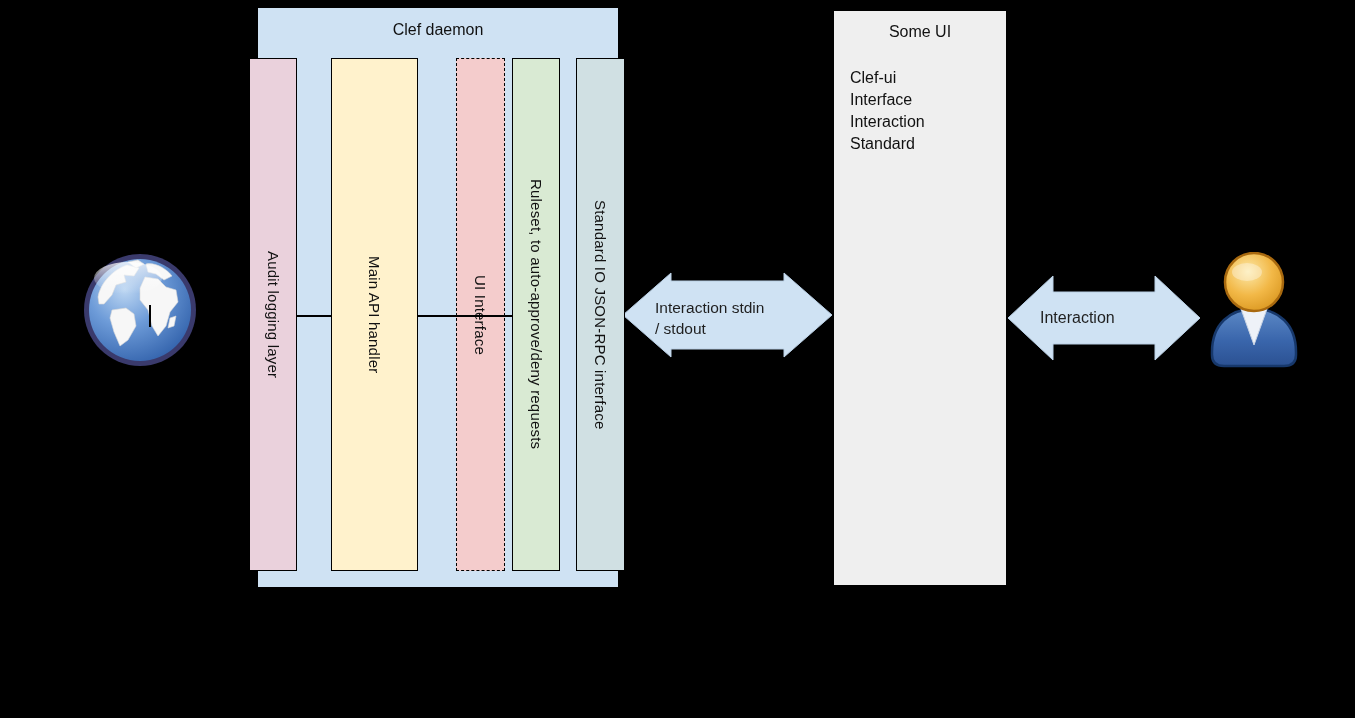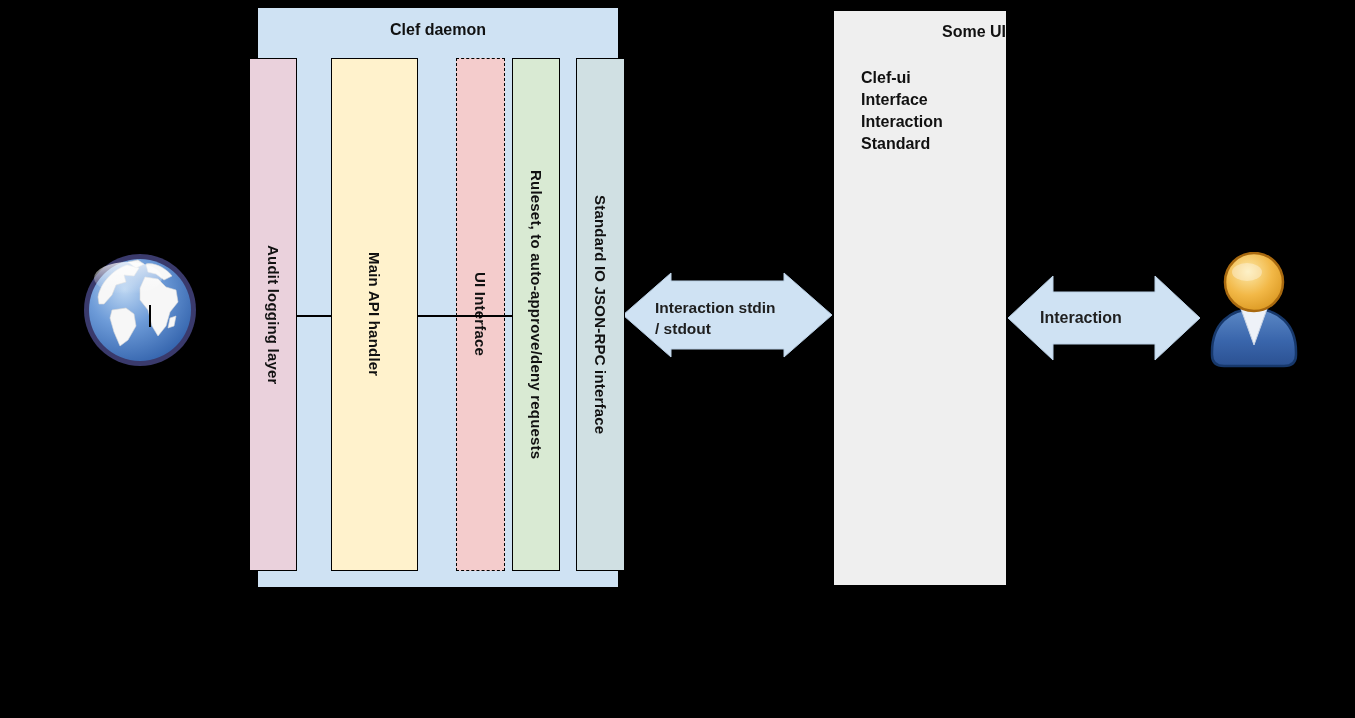--- a/index.html
+++ b/index.html
@@ -1,18 +1,18 @@
 <!DOCTYPE html>
 <html><head>
 <meta charset="utf-8">
 <style>
   html,body{margin:0;padding:0;background:#000;}
   #canvas{
     position:relative;width:1355px;height:718px;background:#000;overflow:hidden;
-    font-family:"Liberation Sans",sans-serif;color:#000;font-weight:bold;
+    font-family:"Liberation Sans",sans-serif;color:#000;
   }
   
   #daemon-box{
     position:absolute;left:258px;top:8px;width:360px;height:579px;
     background:#cfe2f3;z-index:0;
   }
   #daemon-title{
     position:absolute;left:0;top:13px;width:100%;text-align:center;
     font-size:16px;color:#111;
   }
@@ -30,22 +30,22 @@
   
   .connector{position:absolute;height:1.6px;background:#000;}
   #connector-globe-api{left:297px;top:315px;width:34px;z-index:1;}
   #connector-api-ruleset{left:418px;top:315px;width:95px;z-index:3;}
   #globe-connector-stub{position:absolute;left:149px;top:305px;width:2px;height:22px;background:#000;z-index:2;}
   
   #someui-box{
     position:absolute;left:833px;top:10px;width:174px;height:576px;
     box-sizing:border-box;background:#efefef;border:1.4px solid #000;z-index:1;
   }
-  #someui-title{margin-top:12px;text-align:right;font-size:16px;color:#111;}
-  #someui-list{margin-top:26px;padding-left:27px;list-style:none;margin-bottom:0;
+  #someui-title{margin-top:12px;text-align:center;font-size:16px;color:#111;}
+  #someui-list{margin-top:26px;padding-left:16px;list-style:none;margin-bottom:0;
     font-size:16px;line-height:22px;color:#111;}
   
   .arrow-svg{position:absolute;z-index:1;}
   .arrow-text{font-family:"Liberation Sans",sans-serif;font-size:15.5px;fill:#1f1f1f;}
   
   .icon-svg{position:absolute;z-index:1;}
 </style>
 </head>
 <body>
 

